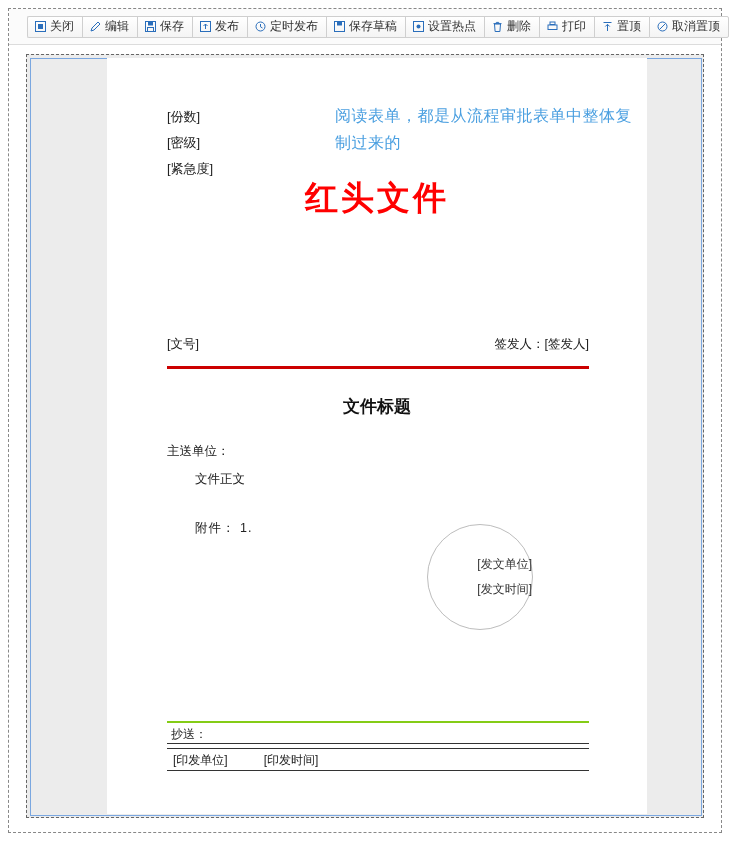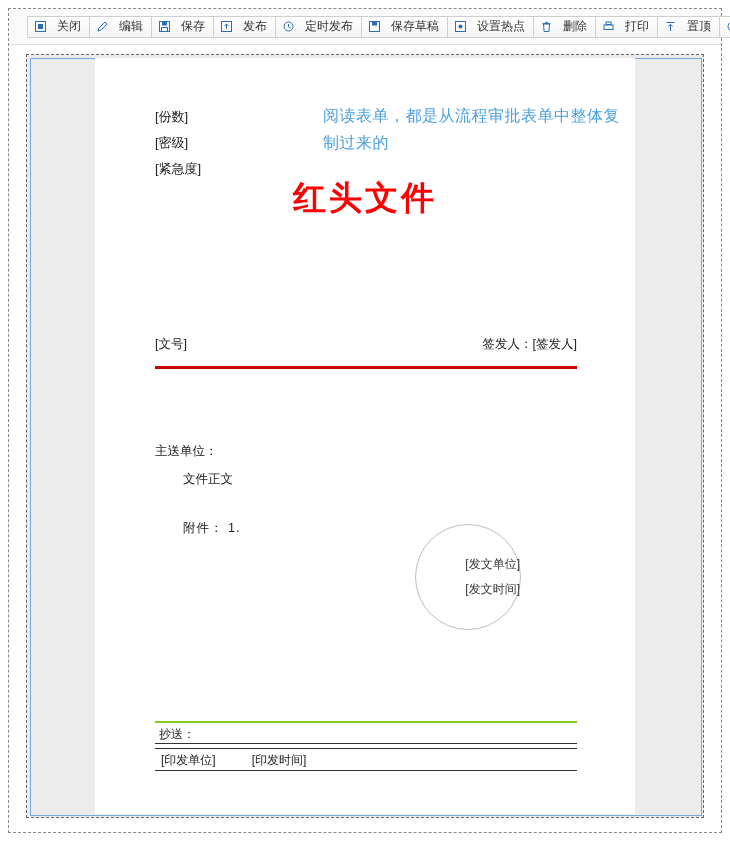--- a/index.html
+++ b/index.html
@@ -38,21 +38,21 @@
     border-bottom: 1px solid #dcdcdc;
     box-sizing: border-box;
     display: flex;
     align-items: center;
     padding-left: 18px;
     gap: 0px;
   }
   .tbtn {
     display: flex;
     align-items: center;
-    gap: 11px;
+    gap: 4px;
     height: 22px;
     padding: 0 8px 0 6px;
     border: 1px solid #cfcfcf;
     border-right: none;
     background: linear-gradient(#ffffff, #f4f4f4);
     font-size: 12px;
     color: #333;
     white-space: nowrap;
     cursor: pointer;
     box-sizing: border-box;
@@ -78,21 +78,21 @@
     width: 678px;
     height: 764px;
     border: 1px dashed #666;
     box-sizing: border-box;
     background: #ececec;
     overflow: hidden;
   }
   
   .page {
     position: absolute;
-    left: 68px;
+    left: 80px;
     top: 3px;
     width: 540px;
     height: 756px;
     background: #ffffff;
     box-sizing: border-box;
   }
   
   .focus-ring {
     position: absolute;
     left: 3px;
@@ -391,20 +391,21 @@
         <div class="note">阅读表单，都是从流程审批表单中整体复制过来的</div>
 
         <div class="redhead">红头文件</div>
 
         <div class="docno-row">
           <span>[文号]</span>
           <span>签发人：[签发人]</span>
         </div>
         <div class="redline"></div>
 
+        <div class="doc-title">文件标题</div>
 
         <div class="recipient">主送单位：</div>
         <div class="body-text">文件正文</div>
         <div class="attachment">附件： 1.</div>
 
         <div class="seal">
           <span>[发文单位]</span>
           <span>[发文时间]</span>
         </div>
 

